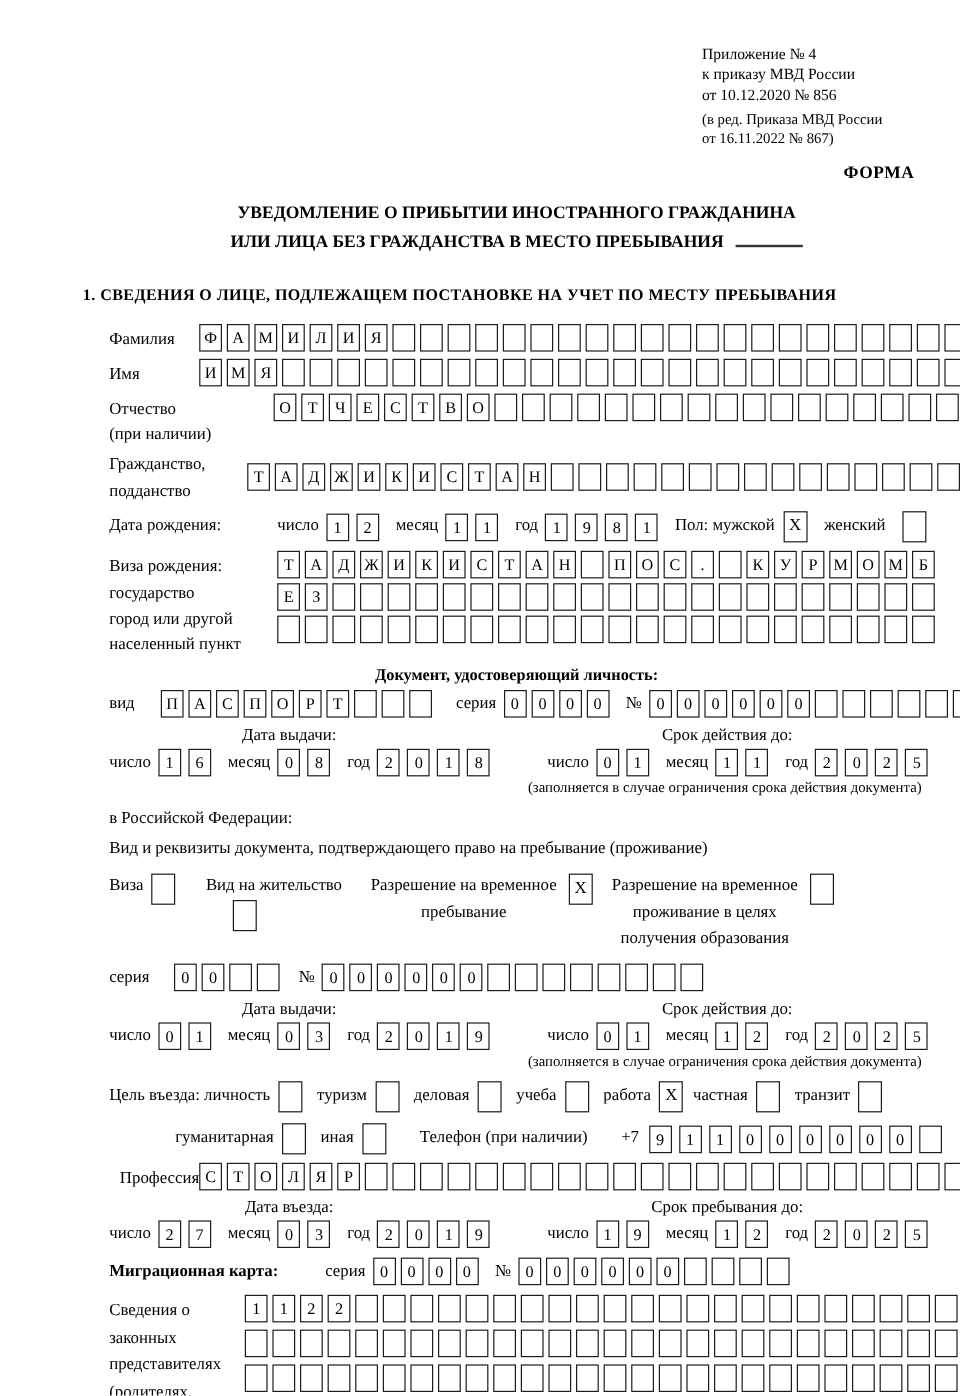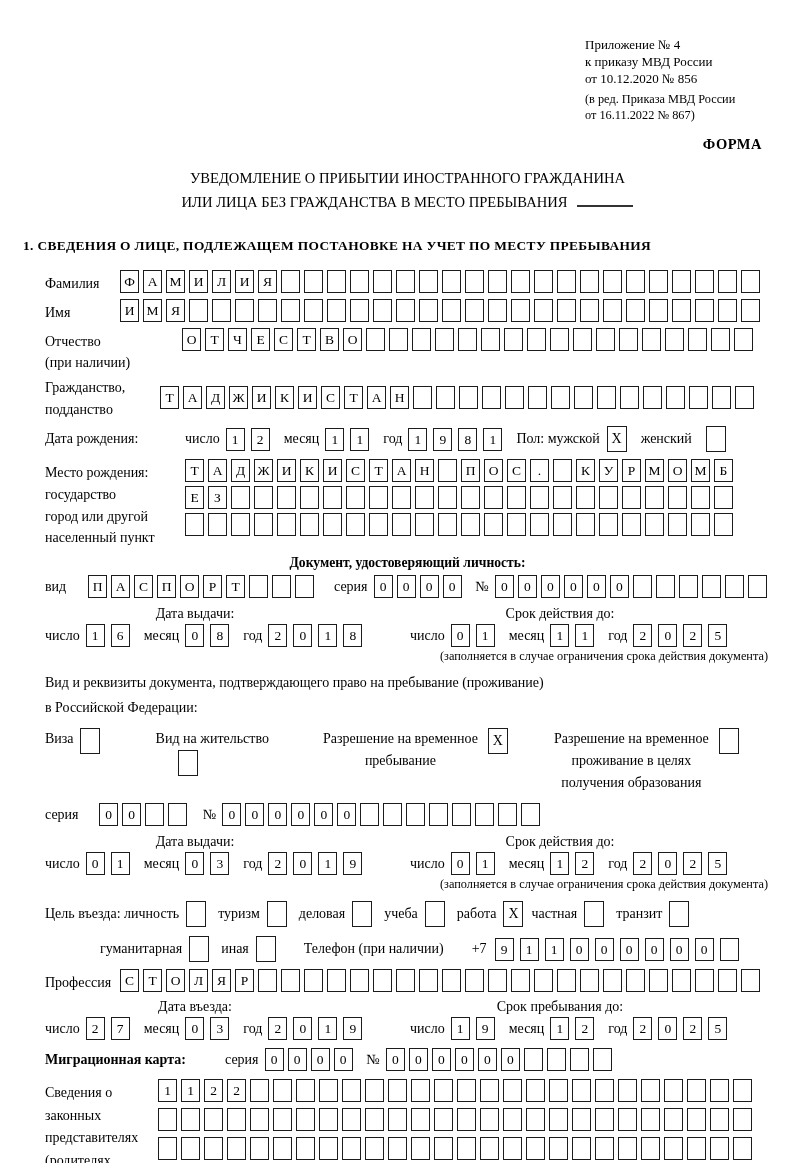--- a/index.html
+++ b/index.html
@@ -2,28 +2,28 @@
 <html><head>
 <meta charset="utf-8">
 <style>
   * { margin:0; padding:0; box-sizing:border-box; }
   html,body { background:#fff; }
   body {
     width:800px; height:1163px; overflow:hidden;
     font-family:"Liberation Serif","DejaVu Serif",serif;
     color:#000; font-size:14px;
   }
-  .page { width:800px; height:1163px; padding:36px 10px 0 45px; }
+  .page { width:800px; height:1163px; padding:36px 10px 0 91px; }
 
   
   .appendix { margin-left:auto; width:205px; font-size:13px; line-height:1.32; }
   .appendix .amend { font-size:12.3px; margin-top:5px; line-height:1.3; }
   .forma { text-align:right; padding-right:28px; font-weight:bold; font-size:14.5px; margin-top:12px; letter-spacing:.5px; }
 
-  .title { text-align:center; font-weight:normal; font-size:14.6px; margin-top:14px; line-height:1.6; margin-left:-20px; }
+  .title { text-align:center; font-weight:bold; font-size:14.6px; margin-top:14px; line-height:1.6; margin-left:-20px; }
   .title .blank { display:inline-block; width:56px; border-bottom:2.5px solid #333; height:14px; margin-left:10px; }
 
   .sec1 { font-weight:bold; font-size:13.4px; margin-top:24px; margin-left:-22px; letter-spacing:.35px; white-space:nowrap; }
 
   
   .cell {
     display:inline-block; width:19px; height:23px; border:1.6px solid #1c1c1c;
     margin-right:4px; text-align:center; line-height:21px; font-size:13.5px; flex:none;
   }
   .boxes { display:inline-flex; }
@@ -40,21 +40,21 @@
 
   .dgroup { display:flex; align-items:center; white-space:nowrap; }
   .dgroup .t { margin-right:6px; }
   .dgroup .boxes { margin-right:8px; }
   .dhead { text-align:center; margin-bottom:2px; }
   .d2col { display:flex; margin-top:8px; }
   .note { font-size:12.3px; text-align:right; margin-top:2px; padding-right:22px; }
 
   .centerhead { text-align:center; font-weight:bold; font-size:13.6px; margin-top:6px; margin-left:-20px; }
 
-  .permits { display:flex; align-items:flex-start; margin-top:8px;gap:30px; }
+  .permits { display:flex; align-items:flex-start; margin-top:8px; }
   .permits .opt { display:flex; align-items:flex-start; }
   .permits .optlines { text-align:center; line-height:1.55; }
   .permits .chk { margin-left:10px; }
 
   .prow { display:flex; align-items:center; margin-top:9px; white-space:nowrap; }
   .prow .chk { margin-left:7px; margin-right:12px; }
 </style>
 </head>
 <body>
 
@@ -236,21 +236,21 @@
         <span class="cell">1</span>
       </span>
     <span>Пол: мужской</span>
     <span class="chk" style="margin:0 14px 0 7px;">X</span>
     <span>женский</span>
     <span class="chk" style="margin-left:14px;"></span>
   </div>
 
   <div class="frow" style="margin-top:7px;">
     <span class="flabel" style="width:140px;">
-      <div>Место рождения:</div>
+      <div>Виза рождения:</div>
       <div>государство</div>
       <div>город или другой</div>
       <div>населенный пункт</div>
     </span>
     <span class="stack">
       <span class="boxes">
           <span class="cell">Т</span>
           <span class="cell">А</span>
           <span class="cell">Д</span>
           <span class="cell">Ж</span>
@@ -412,22 +412,22 @@
             <span class="cell">0</span>
             <span class="cell">2</span>
             <span class="cell">5</span>
           </span>
       </div>
     </div>
   </div>
   <div class="note">(заполняется в случае ограничения срока действия документа)</div>
 
   <div style="margin-top:6px;line-height:1.8;">
+    <div>в Российской Федерации:</div>
     <div>Вид и реквизиты документа, подтверждающего право на пребывание (проживание)</div>
-    <div>в Российской Федерации:</div>
   </div>
 
   <div class="permits">
     <span class="opt">
       <span class="optlines">Виза</span>
       <span class="chk" style="margin-left:6px;"></span>
     </span>
     <span class="opt" style="margin-left:26px;flex-direction:column;">
       <span class="optlines">Вид на жительство</span>
       <span class="chk" style="margin-left:22px;"></span>
@@ -556,21 +556,21 @@
         <span class="cell">0</span>
         <span class="cell">0</span>
         <span class="cell">0</span>
         <span class="cell">0</span>
         <span class="cell">0</span>
         <span class="cell"></span>
       </span>
   </div>
 
   <div class="frow" style="margin-top:7px;">
-    <span class="flabel" style="width:75px;">Профессия</span>
+    <span class="flabel" style="width:75px;text-align:right;">Профессия</span>
     <span class="boxes">
         <span class="cell">С</span>
         <span class="cell">Т</span>
         <span class="cell">О</span>
         <span class="cell">Л</span>
         <span class="cell">Я</span>
         <span class="cell">Р</span>
         <span class="cell"></span>
         <span class="cell"></span>
         <span class="cell"></span>

